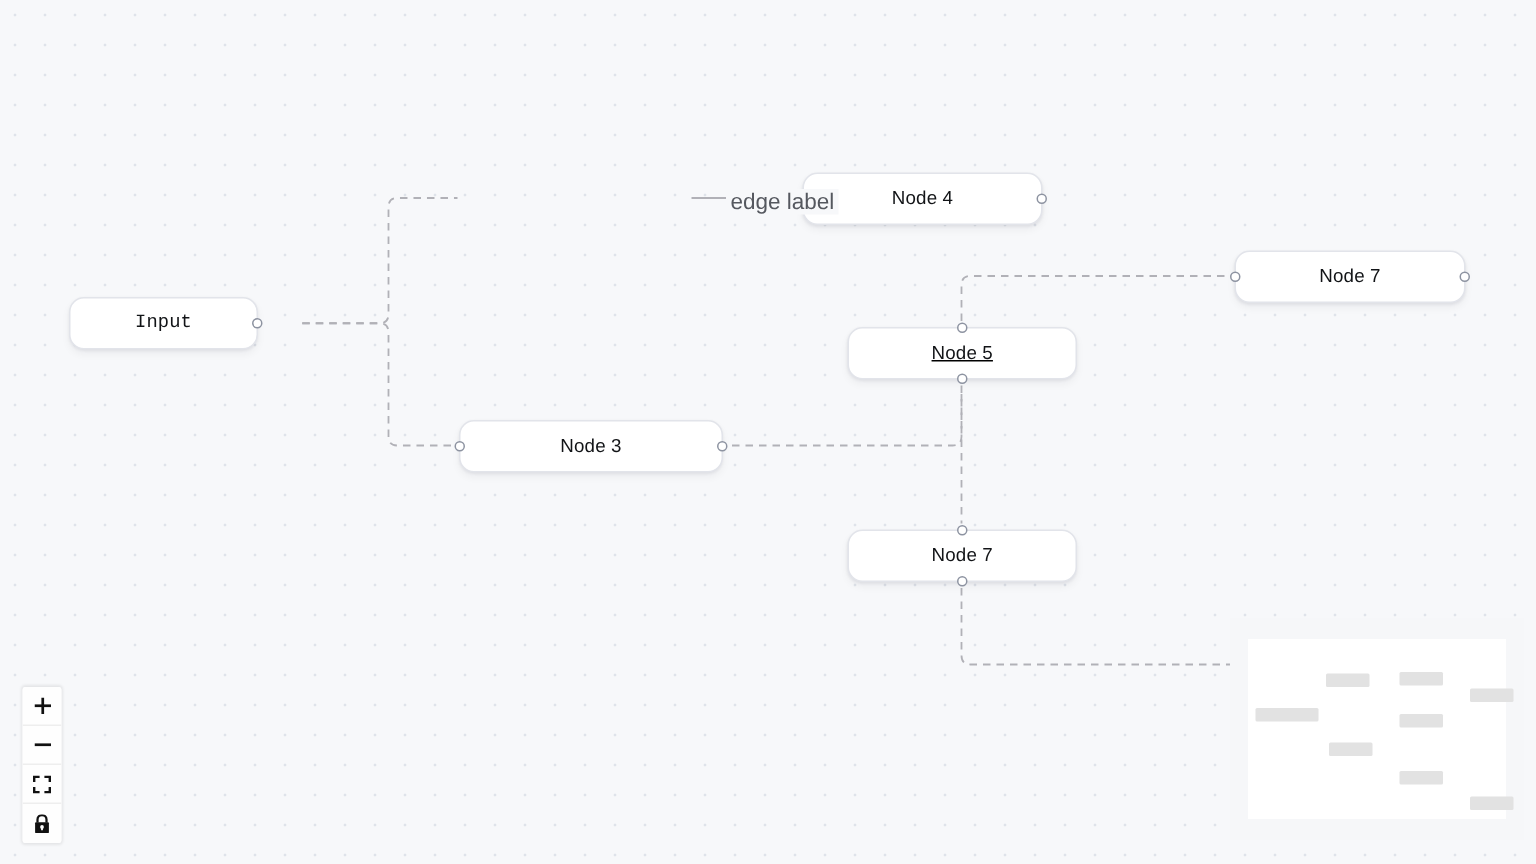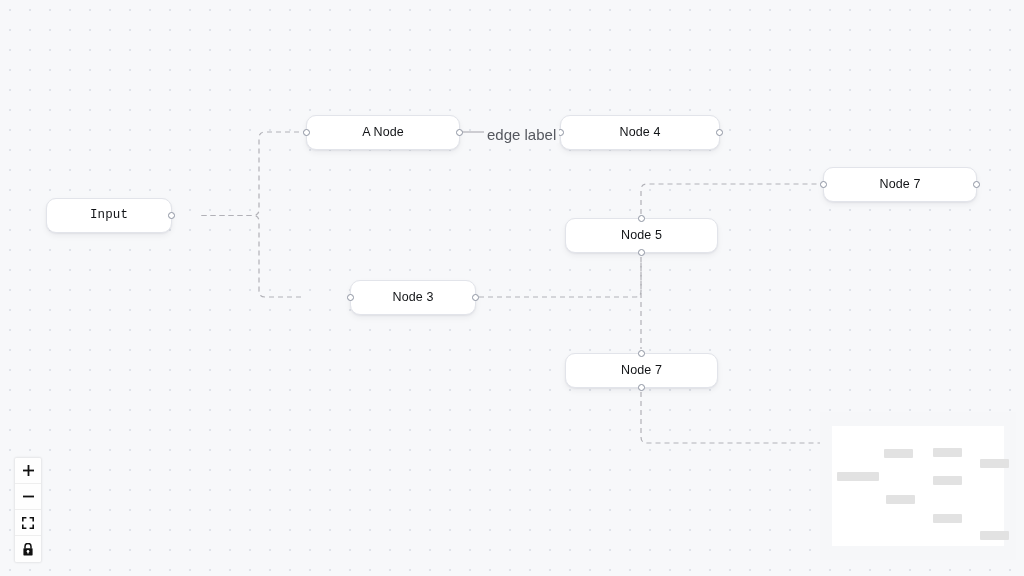--- a/index.html
+++ b/index.html
@@ -132,39 +132,34 @@
 
       <path stroke-dasharray="5 4" d="M 641 392 L 641 437 Q 641 443 647 443 L 1010 443"></path>
     </g>
   </svg>
 
   <div class="rf-node" style="left:46px; top:198px; width:126px;font-family:Liberation Mono, monospace;">
     <span class="label">Input</span>
     <span class="handle right"></span>
   </div>
 
-  <div class="rf-node" style="left:306px; top:115px; width:154px;">
-    <span class="label">A Node</span>
-    <span class="handle left"></span>
-    <span class="handle right"></span>
-  </div>
-
-  <div class="rf-node" style="left:306px; top:280px; width:126px;margin-left:44px;">
+
+  <div class="rf-node" style="left:306px; top:280px; width:176px;">
     <span class="label">Node 3</span>
     <span class="handle left"></span>
     <span class="handle right"></span>
   </div>
 
-  <div class="rf-node" style="left:560px; top:115px; width:160px;">
+  <div class="rf-node" style="left:535px; top:115px; width:160px;">
     <span class="label">Node 4</span>
     <span class="handle left"></span>
     <span class="handle right"></span>
   </div>
 
-  <div class="rf-node" style="left:565px; top:218px; width:153px;">
+  <div class="rf-node" style="left:565px; top:218px; width:153px;text-decoration:underline;">
     <span class="label">Node 5</span>
     <span class="handle top"></span>
     <span class="handle bottom"></span>
   </div>
 
   <div class="rf-node" style="left:565px; top:353px; width:153px;">
     <span class="label">Node 7</span>
     <span class="handle top"></span>
     <span class="handle bottom"></span>
   </div>

